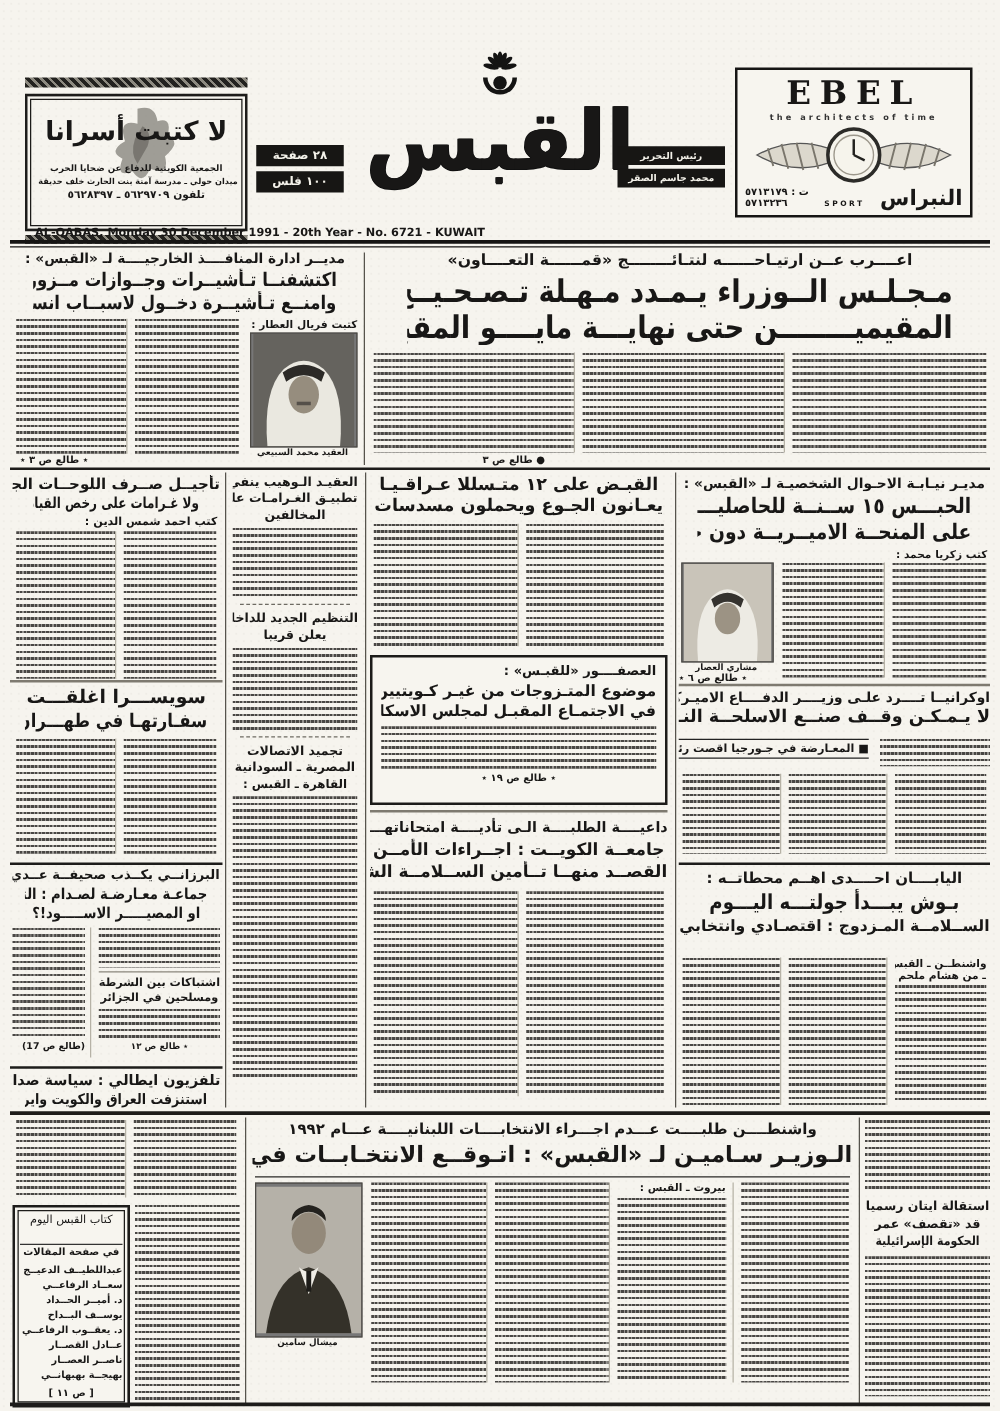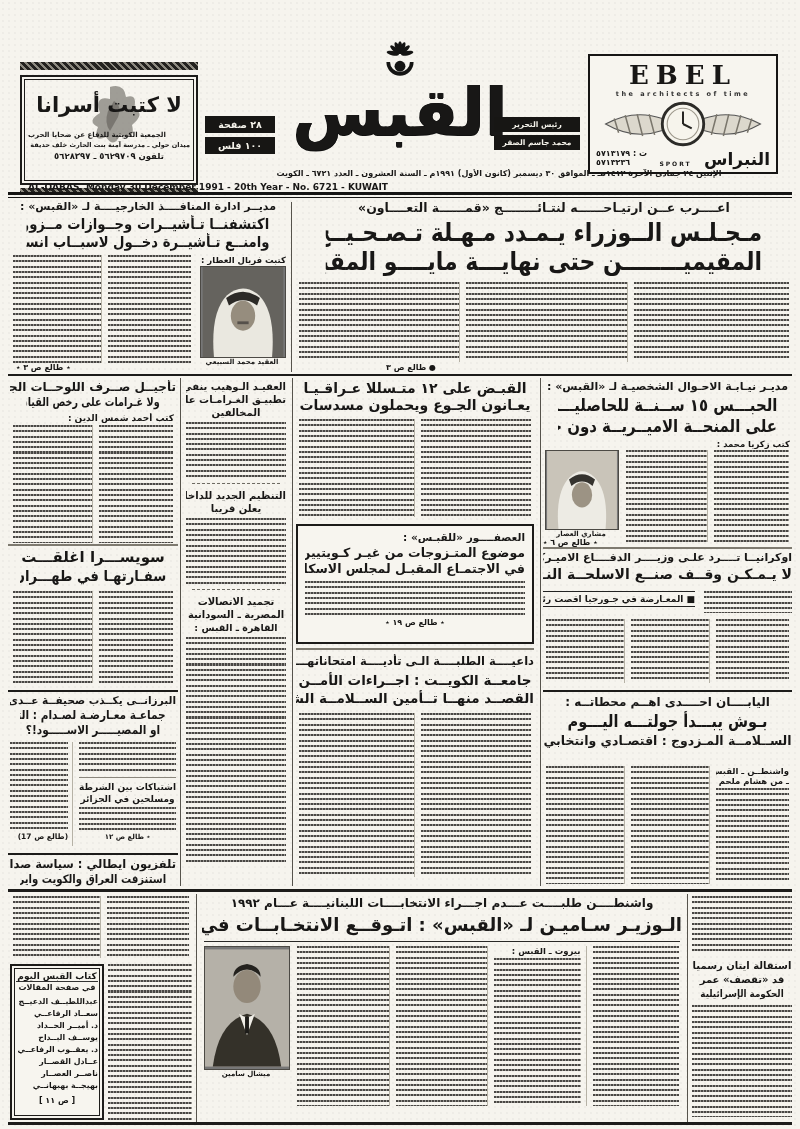--- a/index.html
+++ b/index.html
@@ -40,21 +40,21 @@
 <div class="page">
 
   <div class="abs" style="left:20px;top:62px;width:178px;height:8px;background:repeating-linear-gradient(45deg,#23221f 0 3px,#8d8a80 3px 5px)"></div>
 
   <div class="abs boxfr" style="left:20px;top:75px;width:178px;height:110px;padding:8px 6px 4px">
     <svg class="abs" style="left:58px;top:6px" width="70" height="70" viewBox="0 0 70 70">
       <path d="M30 4 Q44 0 46 14 Q58 10 54 26 Q66 30 52 42 Q56 58 40 52 Q34 66 26 54 Q12 60 18 44 Q6 38 20 30 Q14 12 30 16 Z" fill="#8f8d86" opacity=".85"></path>
       <path d="M34 18 Q42 22 38 34 L30 48 Q24 40 28 28 Z" fill="#6f6d66" opacity=".8"></path>
     </svg>
     <div style="position:relative;font-weight:bold;font-size:21px;text-align:center;margin-top:8px;letter-spacing:1px">لا كتبت أسرانا</div>
-    <div style="position:relative;font-weight:bold;font-size:7px;text-align:left;margin-top:14px">الجمعية الكويتية للدفاع عن ضحايا الحرب</div>
+    <div style="position:relative;font-weight:bold;font-size:7px;text-align:center;margin-top:14px">الجمعية الكويتية للدفاع عن ضحايا الحرب</div>
     <div style="position:relative;font-weight:bold;font-size:6.5px;text-align:center;margin-top:2px;white-space:nowrap;overflow:hidden">ميدان حولي ـ مدرسة آمنة بنت الحارث خلف حديقة الشعب</div>
     <div style="position:relative;font-weight:bold;font-size:8.5px;text-align:center;margin-top:2px">تلفون ٥٦٢٩٧٠٩ ـ ٥٦٢٨٣٩٧</div>
   </div>
   <div class="abs" style="left:20px;top:188px;width:178px;height:7px;background:repeating-linear-gradient(45deg,#23221f 0 3px,#8d8a80 3px 5px)"></div>
 
   <div class="abs" style="left:205px;top:116px;width:70px">
     <div class="bar" style="height:17px;font-size:9.5px">٢٨ صفحة</div>
     <div class="bar" style="height:17px;font-size:9.5px;margin-top:4px">١٠٠ فلس</div>
   </div>
 
@@ -98,21 +98,20 @@
     <div style="display:flex;align-items:flex-end;justify-content:space-between;margin-top:1px">
       <div style="font-weight:bold;font-size:17px;line-height:.9">النبراس</div>
       <div style="font-size:6px;letter-spacing:2px;font-weight:bold;direction:ltr">SPORT</div>
       <div style="text-align:left;direction:ltr">
         <div style="font-size:8px;font-weight:bold">ت : ٥٧١٣١٧٩</div>
         <div style="font-size:8px;font-weight:bold">٥٧١٣٢٣٦</div>
       </div>
     </div>
   </div>
 
-  <div class="abs" style="left:205px;top:169px;width:588px;font-size:8px;font-weight:bold;text-align:center;white-space:nowrap;overflow:hidden">الإثنين ٢٤ جمادى الآخرة ١٤١٢هـ ـ الموافق ٣٠ ديسمبر (كانون الأول) ١٩٩١م ـ السنة العشرون ـ العدد ٦٧٢١ ـ الكويت</div>
   <div class="abs" style="left:28px;top:182px;width:340px;font-size:9px;font-weight:bold;direction:ltr;text-align:left;white-space:nowrap">AL-QABAS, Monday 30 December 1991 - 20th Year - No. 6721 - KUWAIT</div>
   <div class="dbl" style="left:8px;top:192px;width:784px"></div>
 
   <div class="vr" style="left:291px;top:202px;height:170px"></div>
 
   <div class="abs" style="left:10px;top:200px;width:276px;height:172px">
     <div class="kick" style="font-size:11px">مديــر ادارة المنافــــذ الخارجيــــة لـ «القبس» :</div>
     <div class="hl sqz" style="font-size:15px;line-height:18px;margin-top:2px">اكتشفنــا تـأشيــرات وجــوازات مــزورة</div>
     <div class="hl sqz" style="font-size:15px;line-height:18px">وامنــع تـأشيــرة دخــول لاسبــاب انسانيــة</div>
     <div style="display:flex;margin-top:4px;height:112px">
@@ -310,21 +309,21 @@
   <div class="vr" style="left:687px;top:894px;height:230px"></div>
 
   <div class="abs" style="left:10px;top:896px;width:182px;height:228px">
     <div class="cols" style="height:62px">
       <div class="tx"></div>
       <div class="tx"></div>
     </div>
     <div style="display:flex;margin-top:6px">
       <div class="tx" style="flex:1;height:156px;margin-left:4px"></div>
       <div class="fixed boxfr" style="width:94px;padding:5px 4px;background:#f7f5ef">
-        <div style="font-weight:bold;font-size:9px;text-align:center;border-bottom:1px solid #333;padding-bottom:0">كتاب القبس اليوم</div>
+        <div style="font-weight:normal;font-size:9px;text-align:center;border-bottom:1px solid #333;padding-bottom:14px">كتاب القبس اليوم</div>
         <div style="font-weight:bold;font-size:8px;text-align:center;margin-top:1px">في صفحة المقالات</div>
         <div style="margin-top:4px">
           <div style="font-weight:bold;font-size:7.8px;line-height:12px;white-space:nowrap;overflow:hidden">عبداللطيــف الدعيــج</div>
           <div style="font-weight:bold;font-size:7.8px;line-height:12px;white-space:nowrap;overflow:hidden">سعــاد الرفاعــي</div>
           <div style="font-weight:bold;font-size:7.8px;line-height:12px;white-space:nowrap;overflow:hidden">د. أميــر الحــداد</div>
           <div style="font-weight:bold;font-size:7.8px;line-height:12px;white-space:nowrap;overflow:hidden">يوســف البــداح</div>
           <div style="font-weight:bold;font-size:7.8px;line-height:12px;white-space:nowrap;overflow:hidden">د. يعقــوب الرفاعــي</div>
           <div style="font-weight:bold;font-size:7.8px;line-height:12px;white-space:nowrap;overflow:hidden">عــادل القصــار</div>
           <div style="font-weight:bold;font-size:7.8px;line-height:12px;white-space:nowrap;overflow:hidden">ناصــر العصــار</div>
           <div style="font-weight:bold;font-size:7.8px;line-height:12px;white-space:nowrap;overflow:hidden">بهيجــة بهبهانــي</div>

